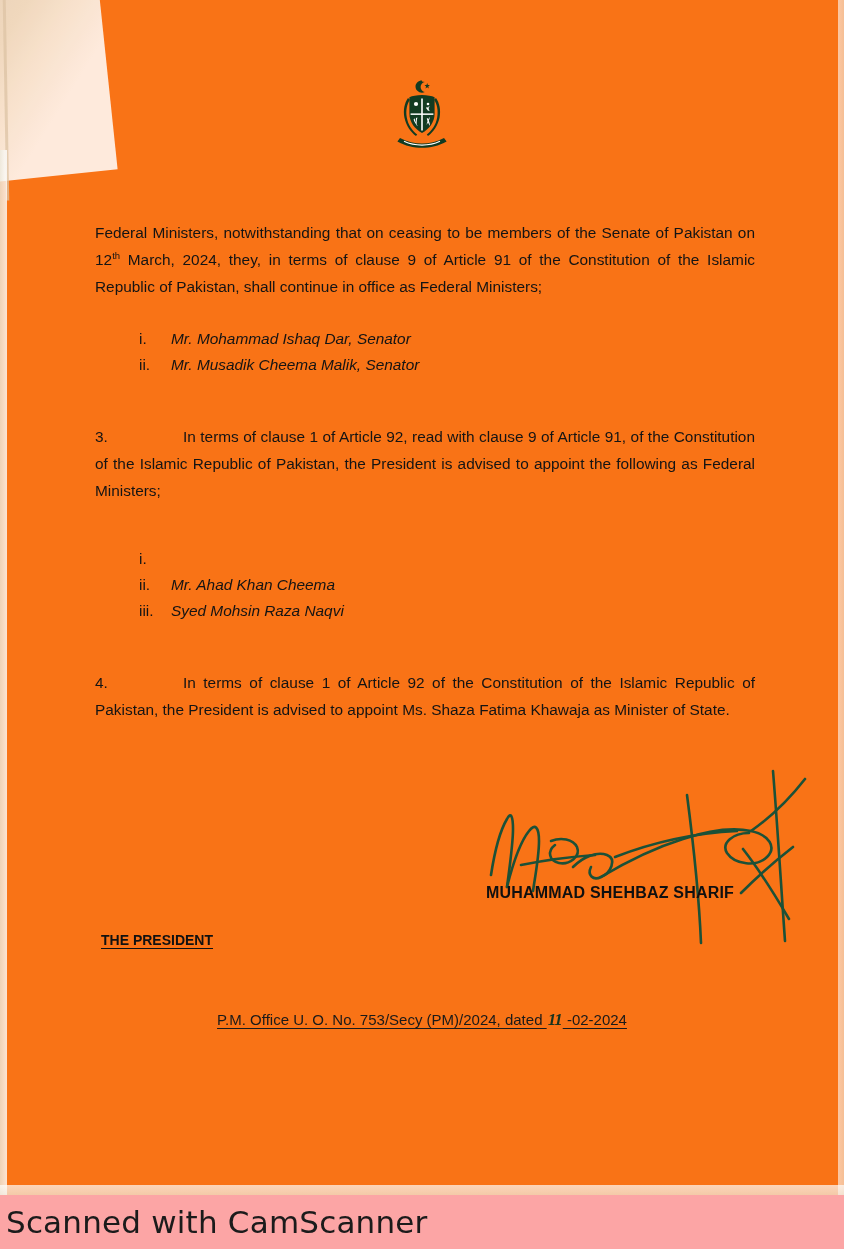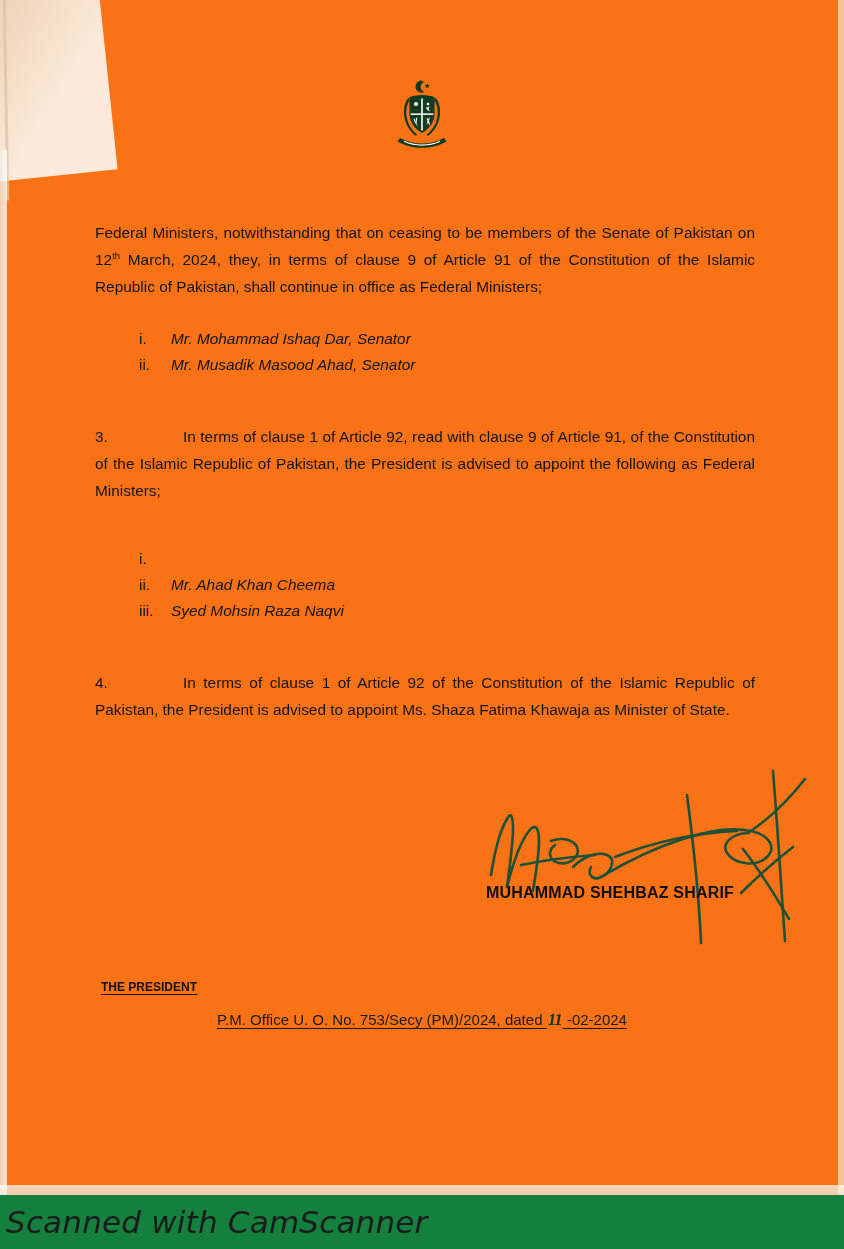--- a/index.html
+++ b/index.html
@@ -166,26 +166,25 @@
     text-align: center;
     font-size: 16px;
     font-weight: bold;
     letter-spacing: .2px;
     color: #101010;
   }
   .president-label {
     position: absolute;
     left: 101px;
     top: 932px;
-    font-size: 12px;
+    font-size: 14px;
     font-weight: bold;
     text-decoration: underline;
     text-underline-offset: 3px;
     color: #111;
-    margin-top: 48px;
   }
   .uo-line {
     position: absolute;
     left: 0;
     top: 1010px;
     width: 844px;
     text-align: center;
     font-size: 15px;
   }
   .uo-line .uo-text {
@@ -203,24 +202,23 @@
     margin-top: 48px;
   }
 
   
   .cs-footer {
     position: absolute;
     left: 0;
     bottom: 0;
     width: 844px;
     height: 54px;
-    background: #15803d;
+    background: #fca5a5;
     display: flex;
     align-items: center;
-    font-style: italic;
   }
   .cs-text {
     font-family: "DejaVu Sans", sans-serif;
     font-size: 31px;
     color: #1b1b1b;
     padding-left: 6px;
     letter-spacing: .2px;
   }
 </style>
 </head>
@@ -272,21 +270,21 @@
 
     <div class="gap-md"></div>
 
     <ul class="roman-list">
       <li>
         <span class="num">i.</span>
         <span class="who">Mr. Mohammad Ishaq Dar, Senator</span>
       </li>
       <li>
         <span class="num">ii.</span>
-        <span class="who">Mr. Musadik Masood Ahad, Senator</span>
+        <span class="who">Mr. Musadik Cheema Malik, Senator</span>
       </li>
     </ul>
 
     <div class="gap-lg"></div>
 
     <p class="clause"><span class="cnum">3.</span><span class="cindent"></span><span>In terms of clause 1 of Article 92, read with clause 9 of Article 91, of the Constitution of the Islamic Republic of Pakistan, the President is advised to appoint the following as Federal Ministers;</span></p>
 
     <div class="gap-md"></div>
 
     <ul class="roman-list">

